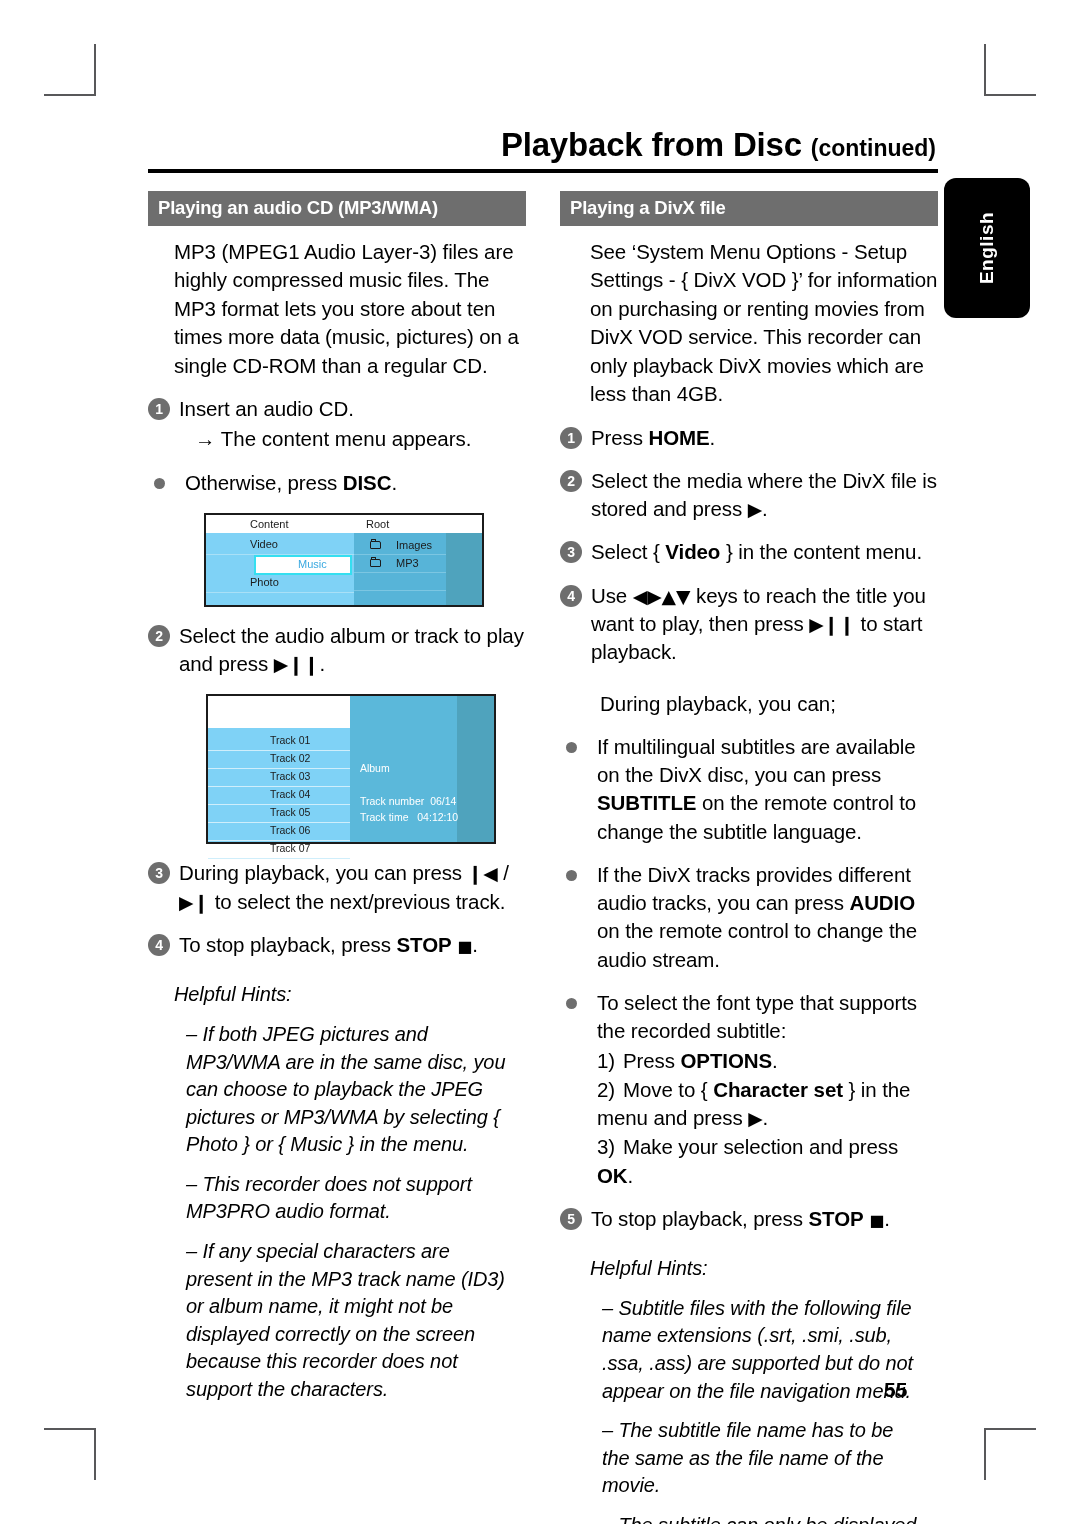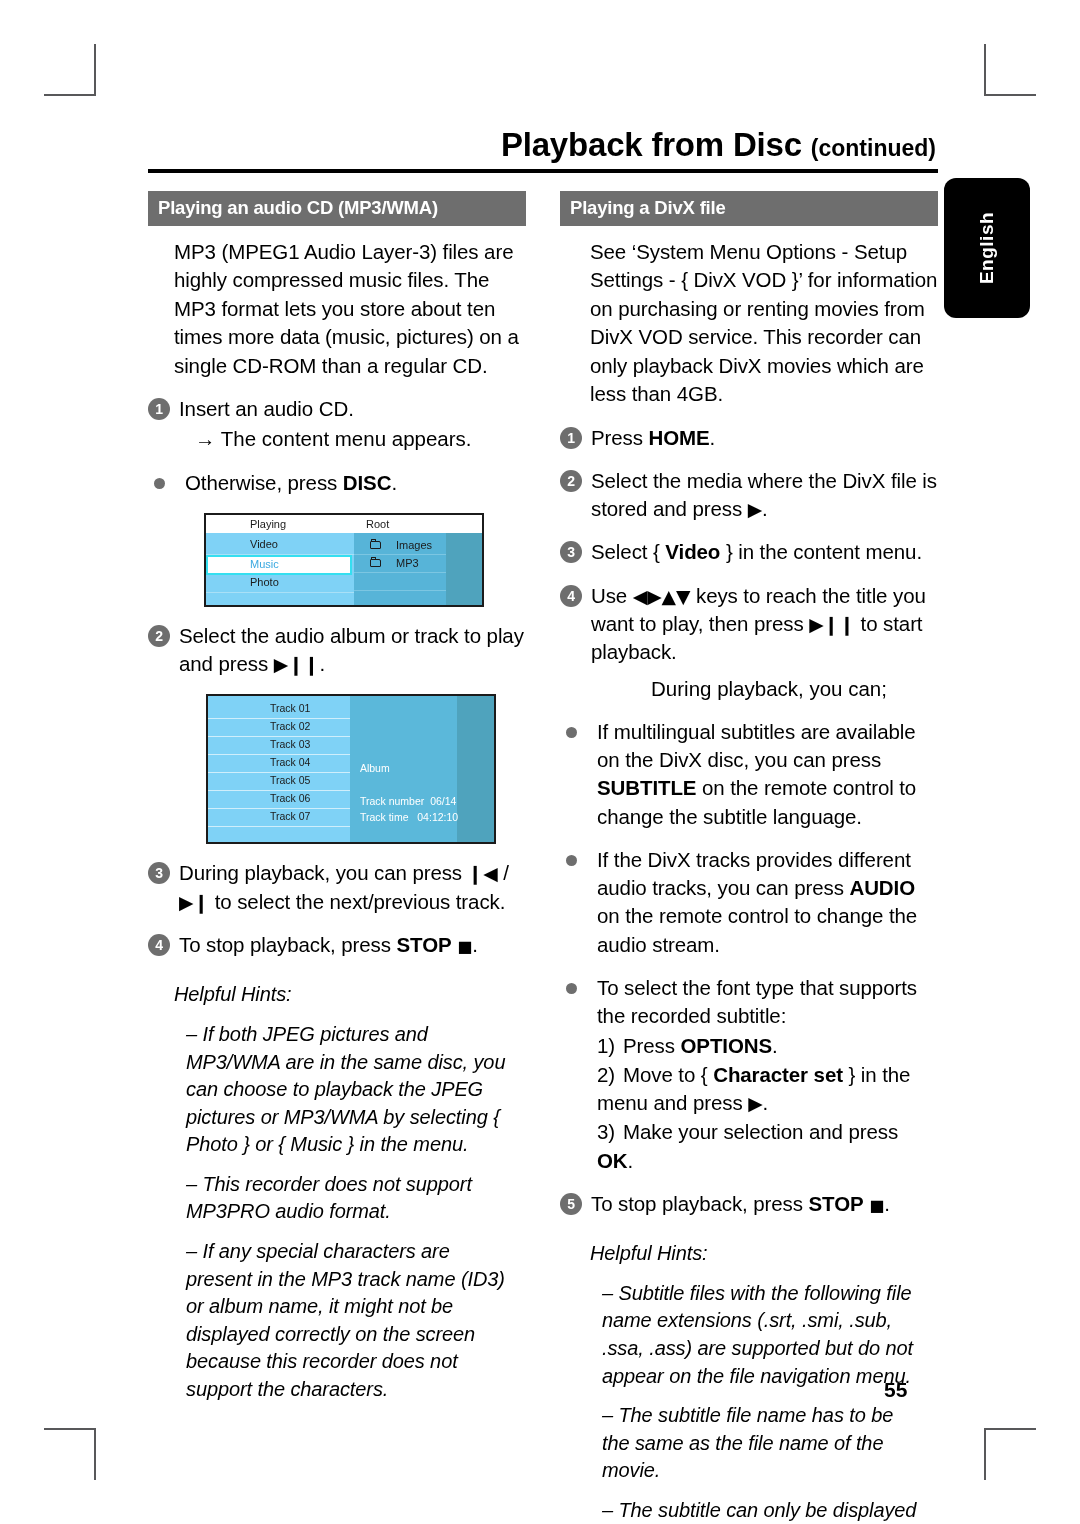--- a/index.html
+++ b/index.html
@@ -153,25 +153,24 @@
     display: block;
     margin-left: 0px;
   }
   .arrow-line {
     margin-left: 47px;
     margin-top: 2px;
     font-size: 20.5px;
     line-height: 1.38;
   }
   .plain-line {
-    margin-top: 8px;
+    margin-top: 23px;
     margin-left: 40px;
     font-size: 20.5px;
     line-height: 1.38;
-    text-align: center;
   }
   .sublist {
     margin-top: 1px;
   }
   .sublist .li {
     font-size: 20.5px;
     line-height: 1.38;
     margin-top: 1px;
   }
   .sublist .li .lbl { display: inline-block; min-width: 26px; }
@@ -242,20 +241,21 @@
     gap: 15px;
   }
   .cm-item.sel {
     background: #ffffff;
     border: 2px solid #35dff0;
     color: #3aa9e0;
     padding-left: 42px;
     line-height: 14px;
     height: 20px;
     margin-right: 2px;
+    margin-left: 48px;
   }
   .folder-ico {
     display: inline-block;
     width: 11px;
     height: 8px;
     border: 1.5px solid #1b1b1b;
     border-radius: 1px 2px 1px 1px;
     position: relative;
     box-sizing: border-box;
   }
@@ -275,20 +275,21 @@
     width: 286px;
     margin-left: 58px;
     display: flex;
     height: 146px;
   }
   .tl-left {
     width: 146px;
     background: #7fd2f6;
     padding-top: 5px;
     box-sizing: border-box;
+    margin-top: 32px;
   }
   .tl-item {
     font-size: 10.5px;
     color: #1b1b1b;
     height: 18px;
     line-height: 15px;
     padding-left: 62px;
     box-sizing: border-box;
     border-bottom: 1px solid #cfeefb;
   }
@@ -360,21 +361,21 @@
       </div>
       <div class="arrow-line">→ The content menu appears.</div>
 
       <div class="step">
         <span class="dot"></span>
         <span class="txt"><span>Otherwise, press </span><b>DISC</b><span>.</span></span>
       </div>
 
       <div class="shot shot-content">
         <div class="cm-head">
-          <div class="c1">Playing</div>
+          <div class="c1">Content</div>
           <div class="c2">Root</div>
         </div>
         <div class="cm-body">
           <div class="cm-left">
             <div class="cm-item">Video</div>
             <div class="cm-item sel">Music</div>
             <div class="cm-item">Photo</div>
           </div>
           <div class="cm-mid">
             <div class="cm-item">

